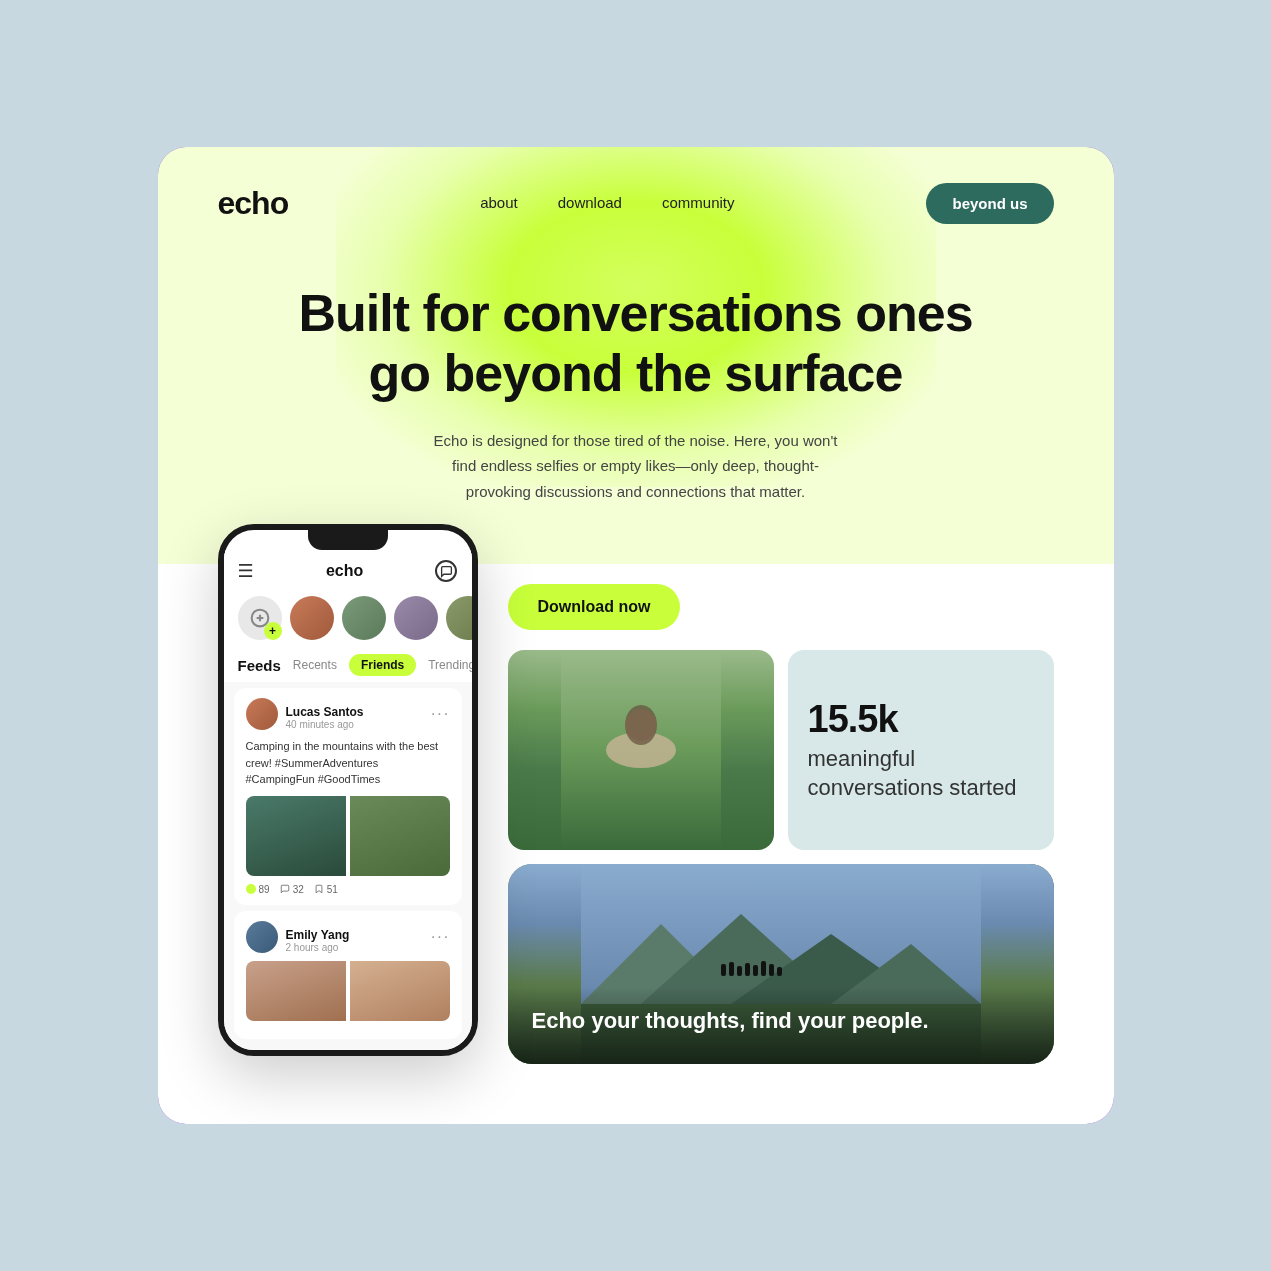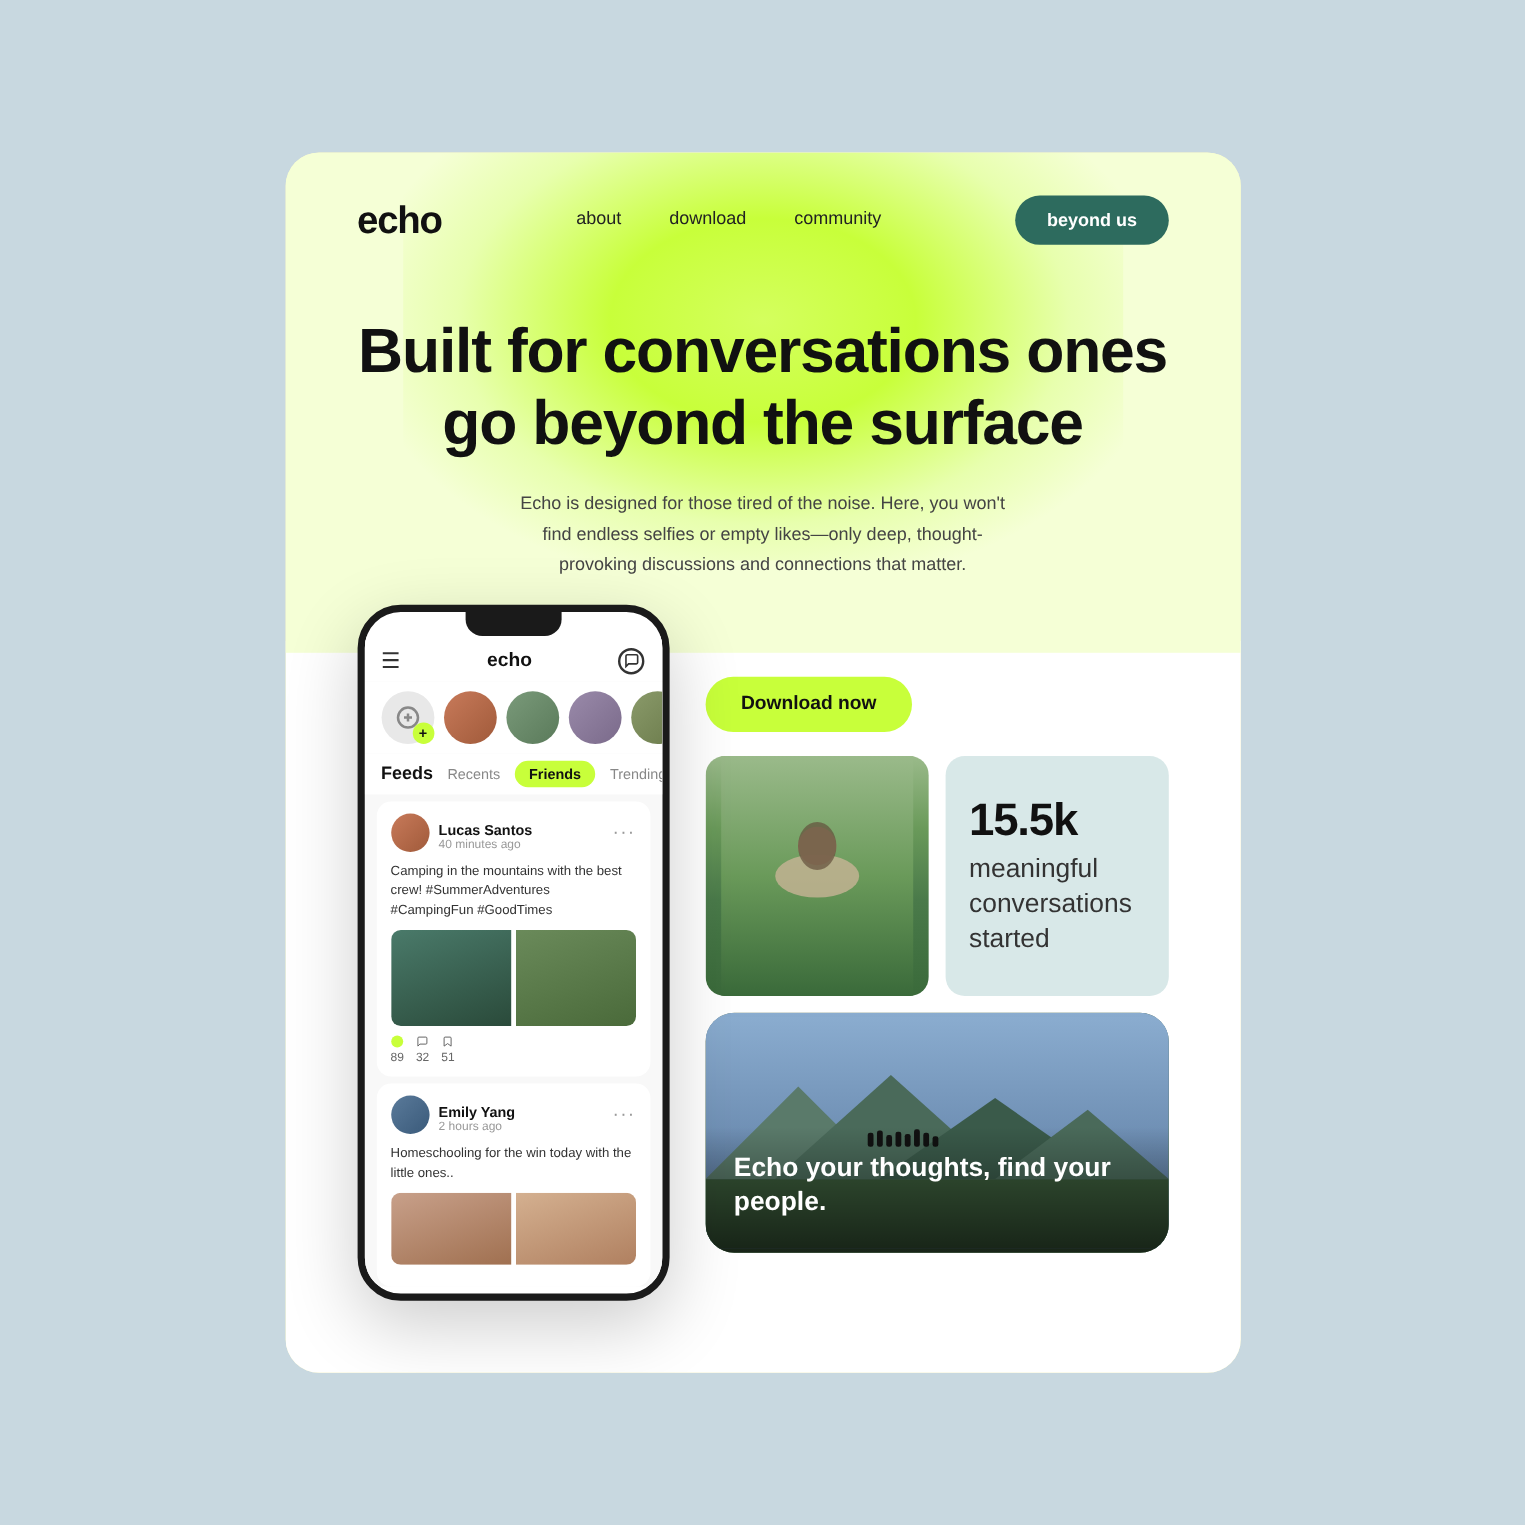--- a/index.html
+++ b/index.html
@@ -7,22 +7,22 @@
     body {
       background-color: #c8d8e0;
       display: flex;
       justify-content: center;
       align-items: center;
       min-height: 100vh;
       font-family: -apple-system, BlinkMacSystemFont, 'Segoe UI', sans-serif;
     }
 
     .page-wrapper {
-      width: 796px;
-      background: #fef9c3;
+      width: 956px;
+      background: #6d28d9;
       border-radius: 28px;
       overflow: hidden;
       position: relative;
     }
 
     
     .hero-section {
       position: relative;
       background: #f5ffd6;
       padding: 0 60px 60px;
@@ -320,21 +320,20 @@
     .feed-actions {
       display: flex;
       gap: 10px;
       font-size: 10px;
       color: #666;
     }
 
     .action-item {
       display: flex;
       gap: 3px;
-      flex-direction: column;
     }
 
     .action-dot {
       width: 10px;
       height: 10px;
       background: #c8ff3a;
       border-radius: 50%;
     }
 
     
@@ -567,21 +566,20 @@
             <div class="feed-header">
               <div class="feed-user">
                 <div class="feed-avatar fav2" style="background:linear-gradient(135deg,#5a7a9a,#3a5a7a);"></div>
                 <div>
                   <div class="feed-name">Emily Yang</div>
                   <div class="feed-time">2 hours ago</div>
                 </div>
               </div>
               <div class="feed-more">···</div>
             </div>
-            <div class="feed-text">Homeschooling for the win today with the little ones..</div>
             <div class="feed-images">
               <div class="feed-img-placeholder" style="background:linear-gradient(160deg,#c8a08a 0%,#a07050 100%);height:60px;"></div>
               <div class="feed-img-placeholder" style="background:linear-gradient(160deg,#d4b090 0%,#b08060 100%);height:60px;"></div>
             </div>
           </div>
 
         </div>
       </div>
     </div>
 

